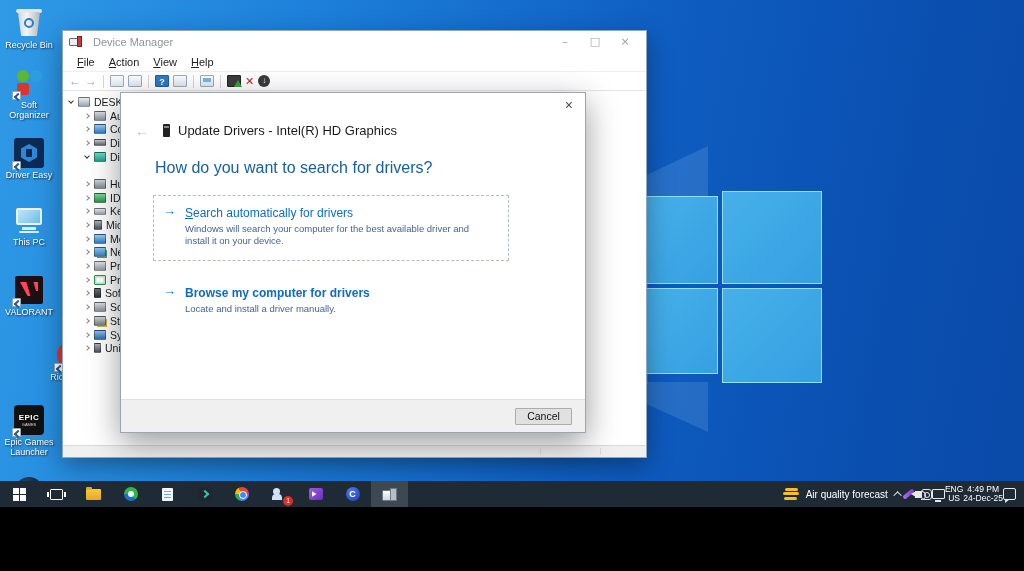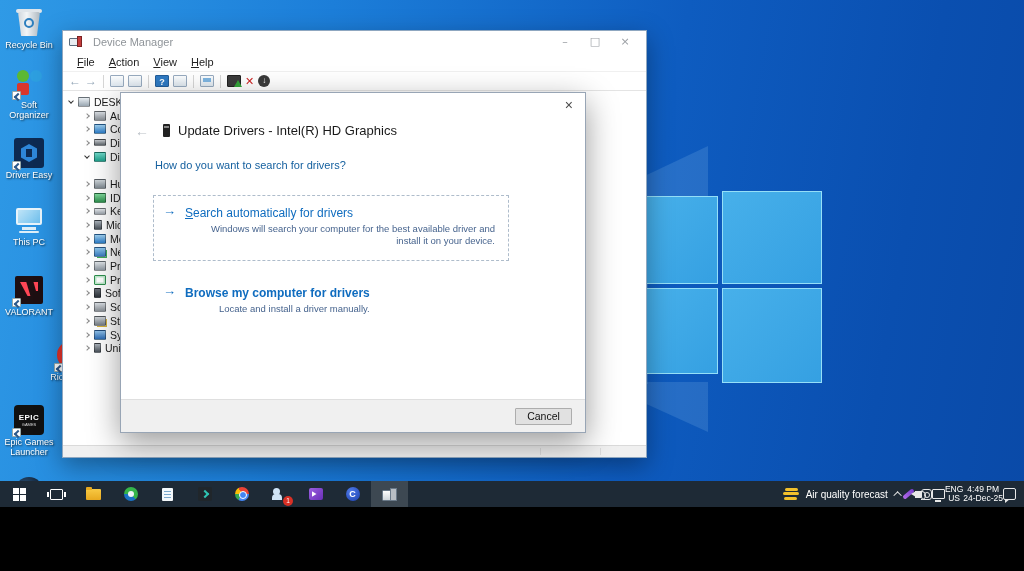--- a/index.html
+++ b/index.html
@@ -112,27 +112,27 @@
 
   
   #wiz { position:absolute; left:120px; top:92px; width:466px; height:341px;
     background:#fff; border:1px solid #98a5b5; box-shadow:0 10px 30px rgba(0,0,0,.4); }
   #wiz-close { position:absolute; top:5px; right:12px; font-size:14px; color:#4a4a4a; line-height:14px; }
   #wiz-head { position:absolute; left:14px; top:30px; display:flex; align-items:center; gap:8px; }
   #wiz-back { font-size:14px; color:#b9bfc6; line-height:14px; }
   .wiz-devico { width:7px; height:13px; background:#222; border-radius:1px; position:relative; margin-left:6px; }
   .wiz-devico:after { content:""; position:absolute; left:1px; top:2px; width:5px; height:2px; background:#888; }
   #wiz-title { font-size:13px; color:#1a1a1a; }
-  #wiz-h1 { position:absolute; left:34px; top:66px; font-size:11px; color:#15609f; }
+  #wiz-h1 { position:absolute; left:34px; top:66px; font-size:16px; color:#15609f; }
   .opt-box { position:absolute; left:32px; top:102px; width:356px; height:66px;
     border:1px dashed #aebccb; background:#fff; }
   .opt { position:absolute; display:flex; }
   .opt .arr { color:#0f6cbf; font-size:13px; line-height:16px; margin-right:9px; }
   .opt .t { font-size:12px; color:#0f6cbf; line-height:15px; }
-  .opt .d { font-size:9.5px; color:#47648e; line-height:12px; margin-top:2px; max-width:310px;text-align:right; }
+  .opt .d { font-size:9.5px; color:#47648e; line-height:12px; margin-top:2px; max-width:310px; }
   #wiz-foot { position:absolute; left:0; right:0; bottom:0; height:33px;
     background:#f0f0f0; border-top:1px solid #dfdfdf; }
   #btn-cancel { position:absolute; right:13px; top:8px; width:57px; height:17px;
     background:#e1e1e1; border:1px solid #adadad; font-size:10.5px; color:#111;
     text-align:center; line-height:15px; border-radius:1px; }
 
   
   #taskbar { position:absolute; left:0; bottom:0; width:1024px; height:26px;
     background:#1e2a36; display:flex; align-items:stretch; }
   #start { width:38px; display:flex; align-items:center; justify-content:center; }

